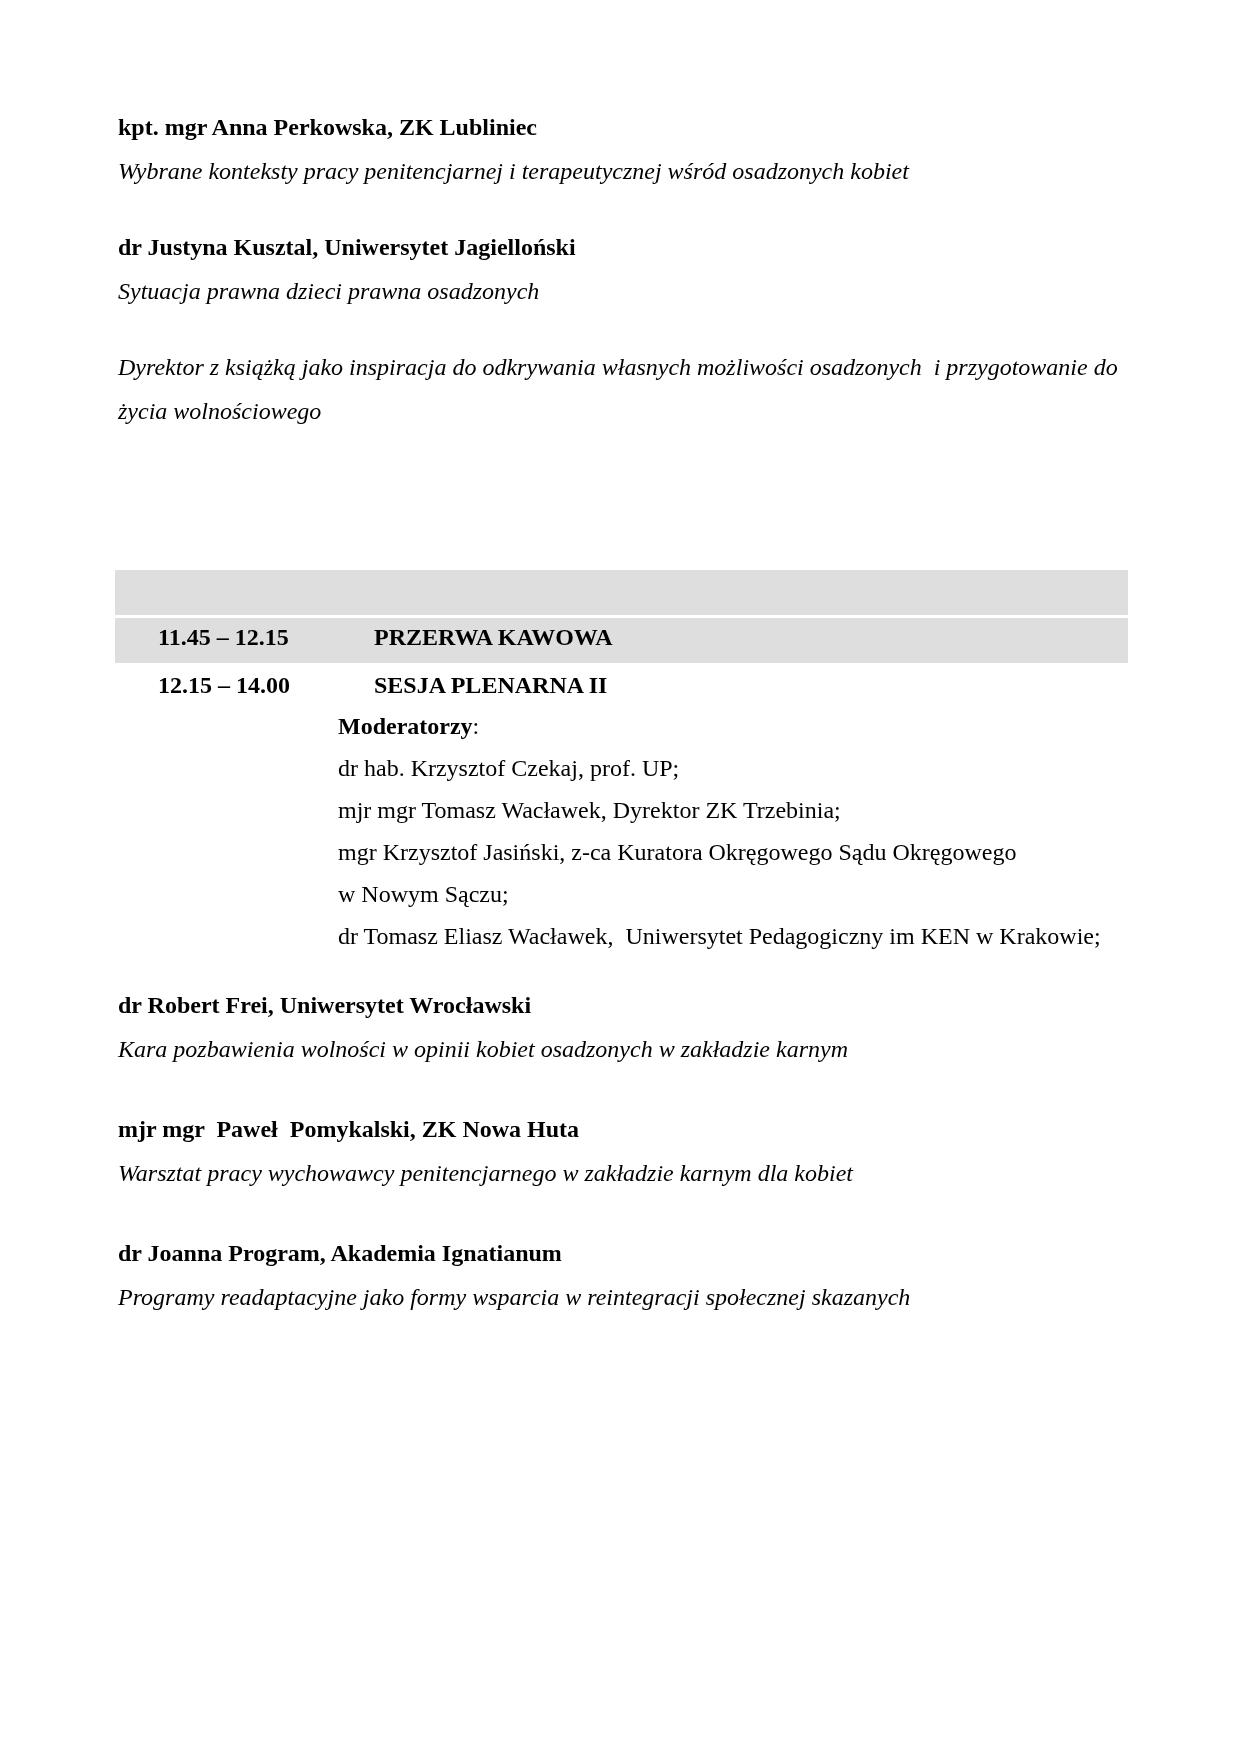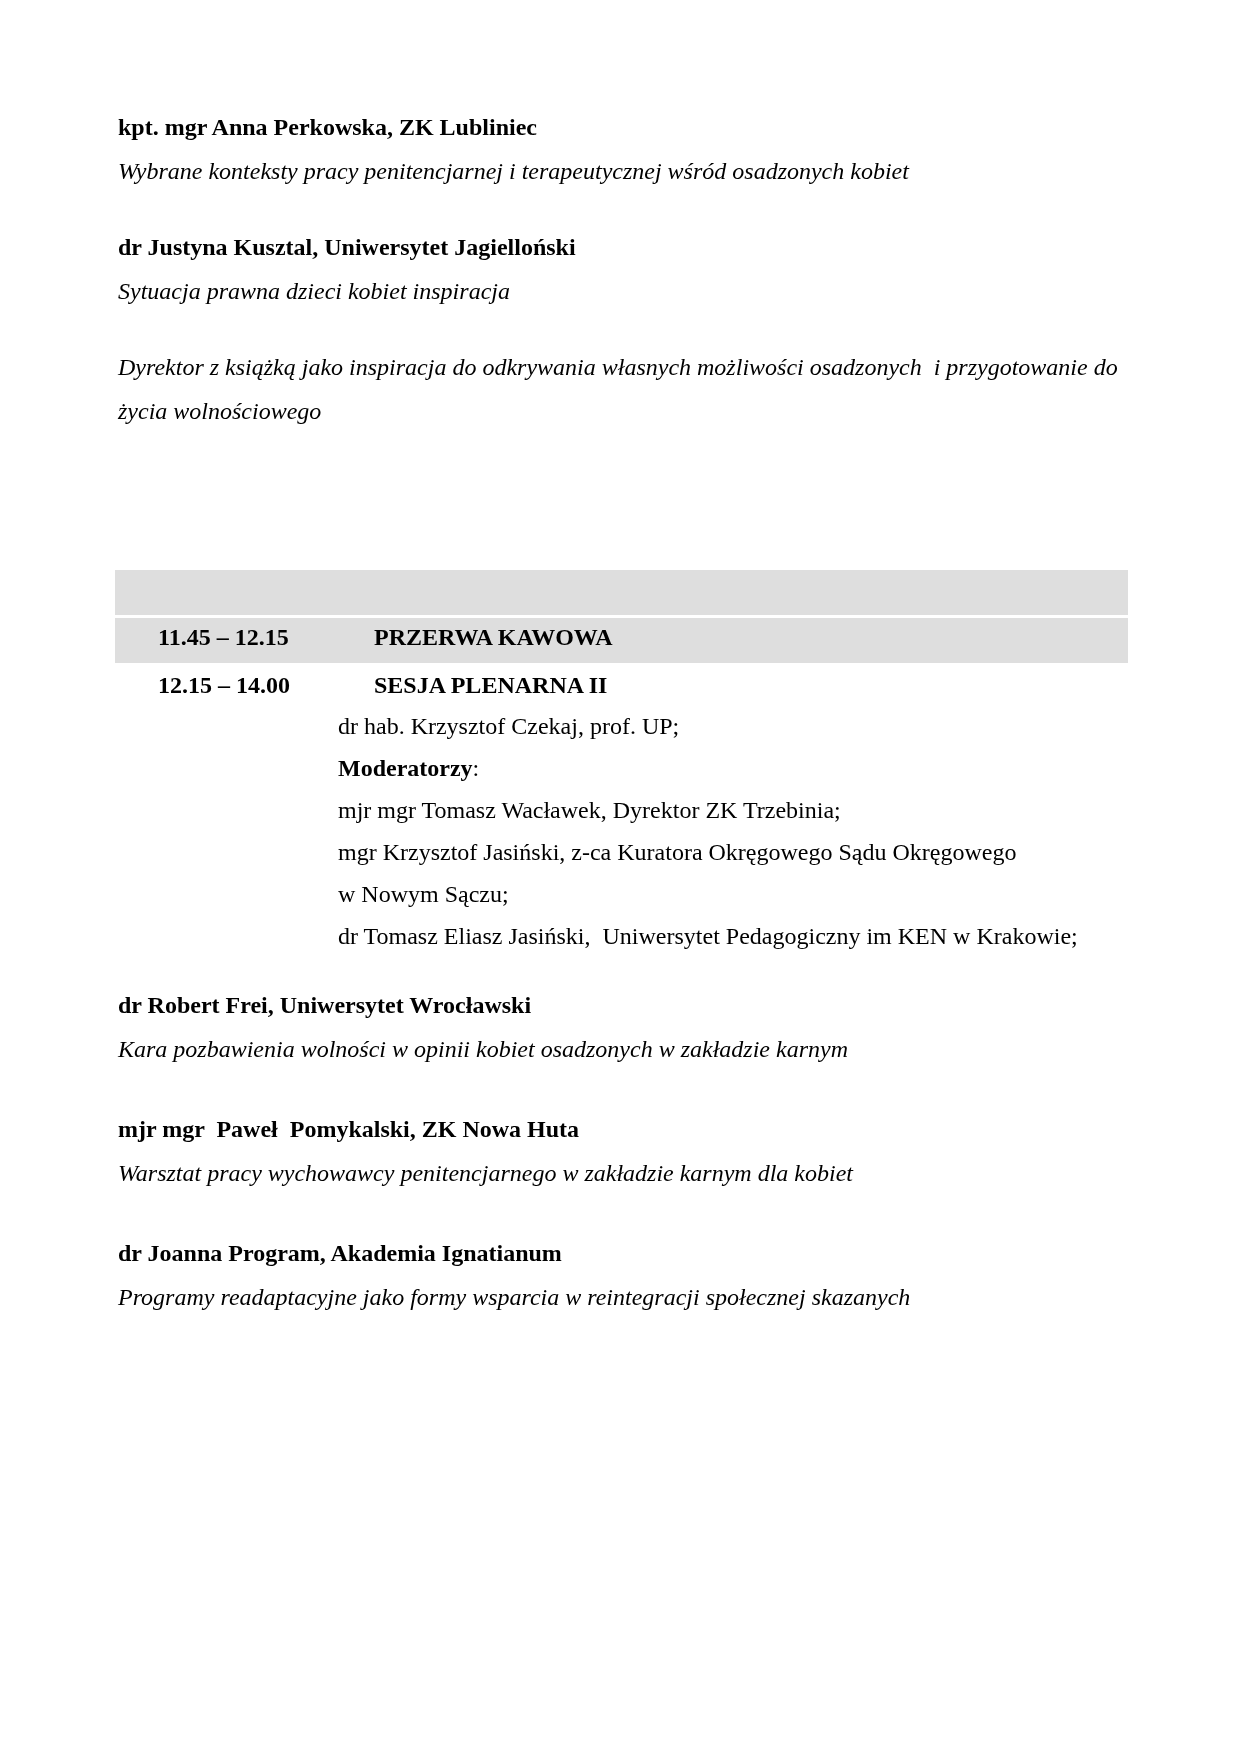--- a/index.html
+++ b/index.html
@@ -69,43 +69,43 @@
 
 <div class="page">
 
   <section class="entries-top">
     <div class="entry">
       <p class="entry-name">kpt. mgr Anna Perkowska, ZK Lubliniec</p>
       <p class="entry-title">Wybrane konteksty pracy penitencjarnej i terapeutycznej wśród osadzonych kobiet</p>
     </div>
     <div class="entry">
       <p class="entry-name">dr Justyna Kusztal, Uniwersytet Jagielloński</p>
-      <p class="entry-title">Sytuacja prawna dzieci kobiet inspiracja</p>
+      <p class="entry-title">Sytuacja prawna dzieci prawna osadzonych</p>
     </div>
     <div class="entry">
       <p class="entry-title">Dyrektor z książką jako inspiracja do odkrywania własnych możliwości osadzonych  i przygotowanie do życia wolnościowego</p>
     </div>
   </section>
 
   <div class="schedule">
     <div class="schedule-row">
       <span class="schedule-time">11.45 – 12.15</span><span class="schedule-label">PRZERWA KAWOWA</span>
     </div>
     <div class="schedule-row">
       <span class="schedule-time">12.15 – 14.00</span><span class="schedule-label">SESJA PLENARNA II</span>
     </div>
   </div>
 
   <div class="moderators">
+    <p><span class="mod-heading-bold">Moderatorzy</span><span>:</span></p>
     <p>dr hab. Krzysztof Czekaj, prof. UP;</p>
-    <p><span class="mod-heading-bold">Moderatorzy</span><span>:</span></p>
     <p>mjr mgr Tomasz Wacławek, Dyrektor ZK Trzebinia;</p>
     <p>mgr Krzysztof Jasiński, z-ca Kuratora Okręgowego Sądu Okręgowego</p>
     <p>w Nowym Sączu;</p>
-    <p>dr Tomasz Eliasz Jasiński,  Uniwersytet Pedagogiczny im KEN w Krakowie;</p>
+    <p>dr Tomasz Eliasz Wacławek,  Uniwersytet Pedagogiczny im KEN w Krakowie;</p>
   </div>
 
   <section class="entries-bottom">
     <div class="entry">
       <p class="entry-name">dr Robert Frei, Uniwersytet Wrocławski</p>
       <p class="entry-title">Kara pozbawienia wolności w opinii kobiet osadzonych w zakładzie karnym</p>
     </div>
     <div class="entry">
       <p class="entry-name">mjr mgr  Paweł  Pomykalski, ZK Nowa Huta</p>
       <p class="entry-title">Warsztat pracy wychowawcy penitencjarnego w zakładzie karnym dla kobiet</p>

